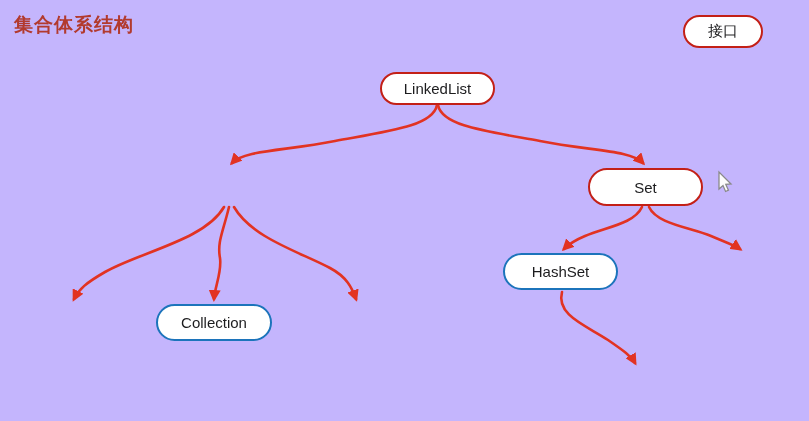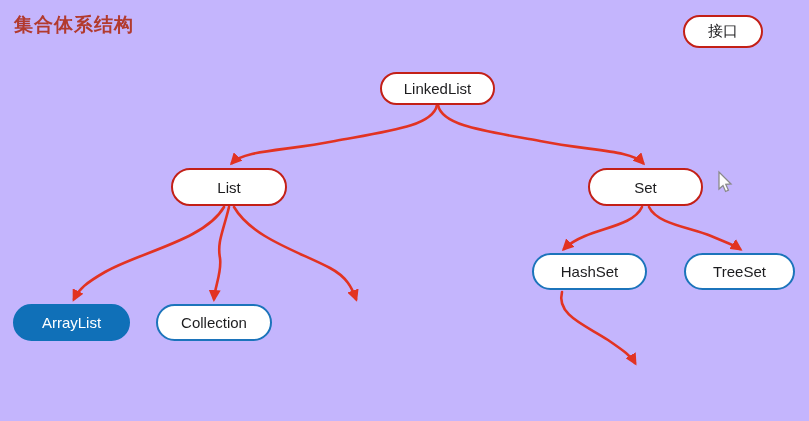--- a/index.html
+++ b/index.html
@@ -57,33 +57,24 @@
 
   <div class="title">集合体系结构</div>
 
   <div class="node iface legend-pill" style="left:683px;top:15px;width:80px;height:33px;">
     <span>接口</span>
   </div>
 
   <div class="node iface" style="left:380px;top:72px;width:115px;height:33px;">
     <span>LinkedList</span>
   </div>
-  <div class="node iface" style="left:171px;top:168px;width:116px;height:38px;">
-    <span>List</span>
-  </div>
   <div class="node iface" style="left:588px;top:168px;width:115px;height:38px;">
     <span>Set</span>
   </div>
 
-  <div class="node cls-filled" style="left:13px;top:304px;width:117px;height:37px;">
-    <span>ArrayList</span>
-  </div>
   <div class="node cls" style="left:156px;top:304px;width:116px;height:37px;">
     <span>Collection</span>
   </div>
-  <div class="node cls" style="left:532px;top:253px;width:115px;height:37px;">
+  <div class="node cls" style="left:503px;top:253px;width:115px;height:37px;">
     <span>HashSet</span>
-  </div>
-  <div class="node cls" style="left:684px;top:253px;width:111px;height:37px;">
-    <span>TreeSet</span>
   </div>
 
 </div>
 
 </body></html>

